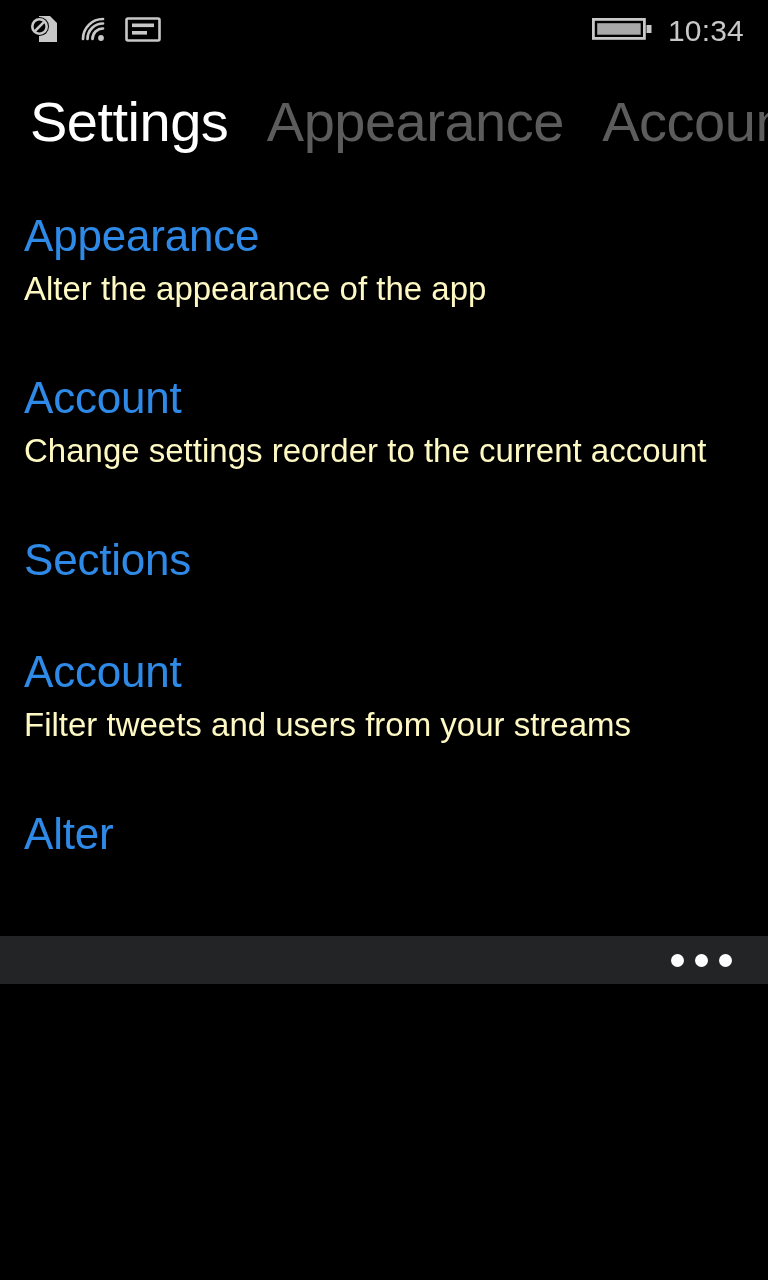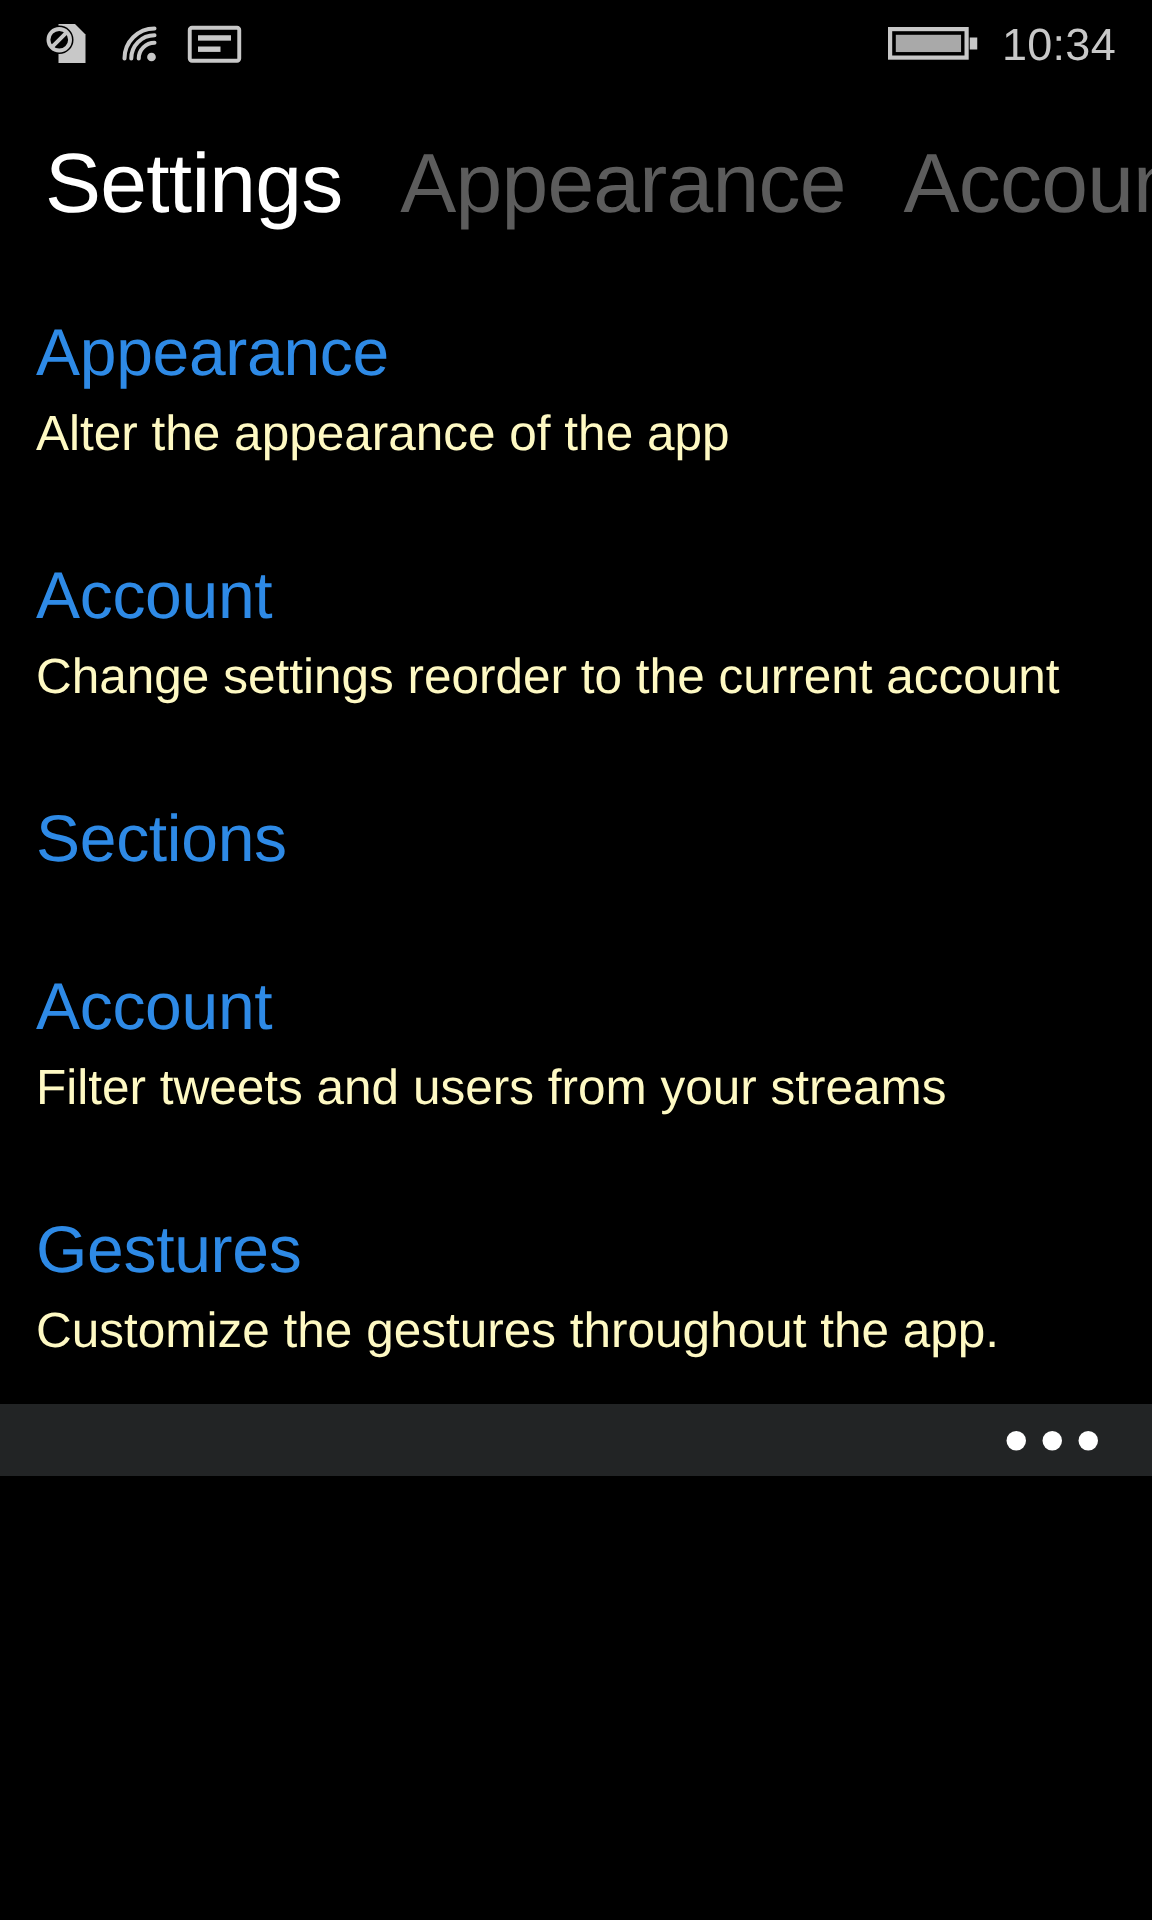--- a/index.html
+++ b/index.html
@@ -213,24 +213,20 @@
 
     <div class="settings-item">
       <div class="item-title">Sections</div>
     </div>
 
     <div class="settings-item">
       <div class="item-title">Account</div>
       <div class="item-subtitle">Filter tweets and users from your streams</div>
     </div>
 
-    <div class="settings-item">
-      <div class="item-title">Gestures</div>
-      <div class="item-subtitle">Customize the gestures throughout the app.</div>
-    </div>
 
     <div class="settings-item">
       <div class="item-title">Alter</div>
     </div>
 
   </div>
 
   <div id="app-bar">
     <div id="more-button">
       <span class="dot"></span>

